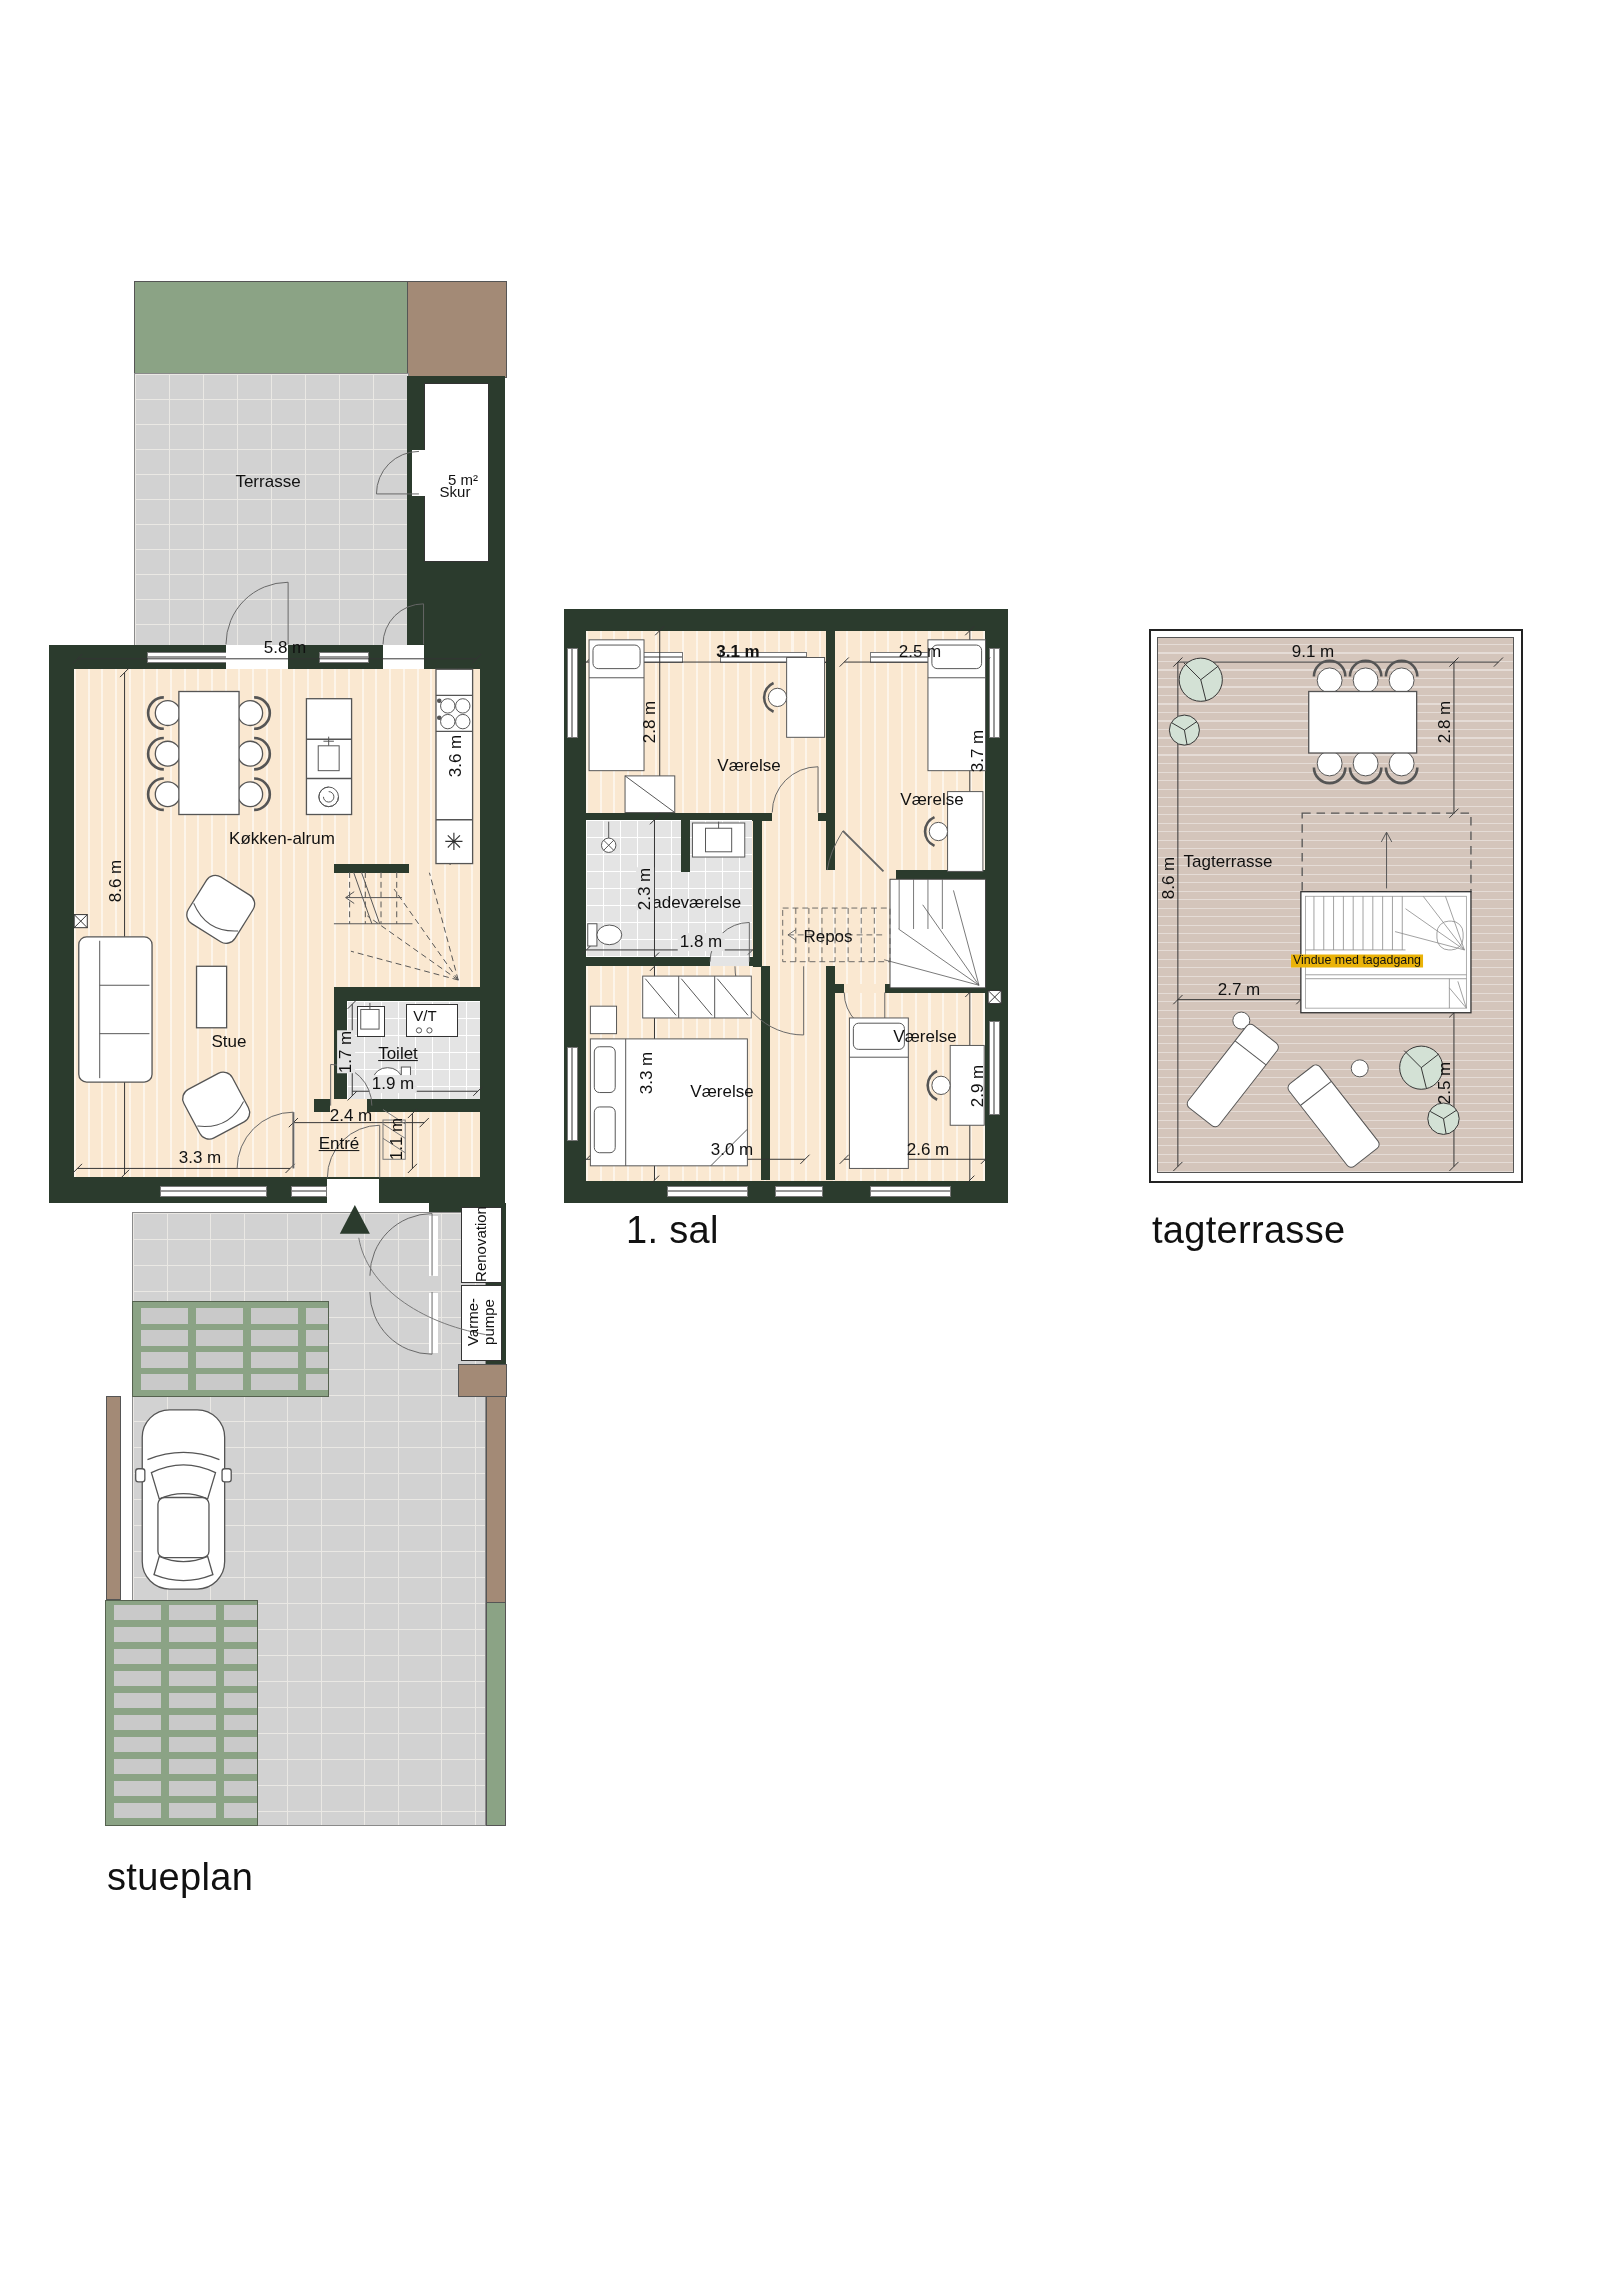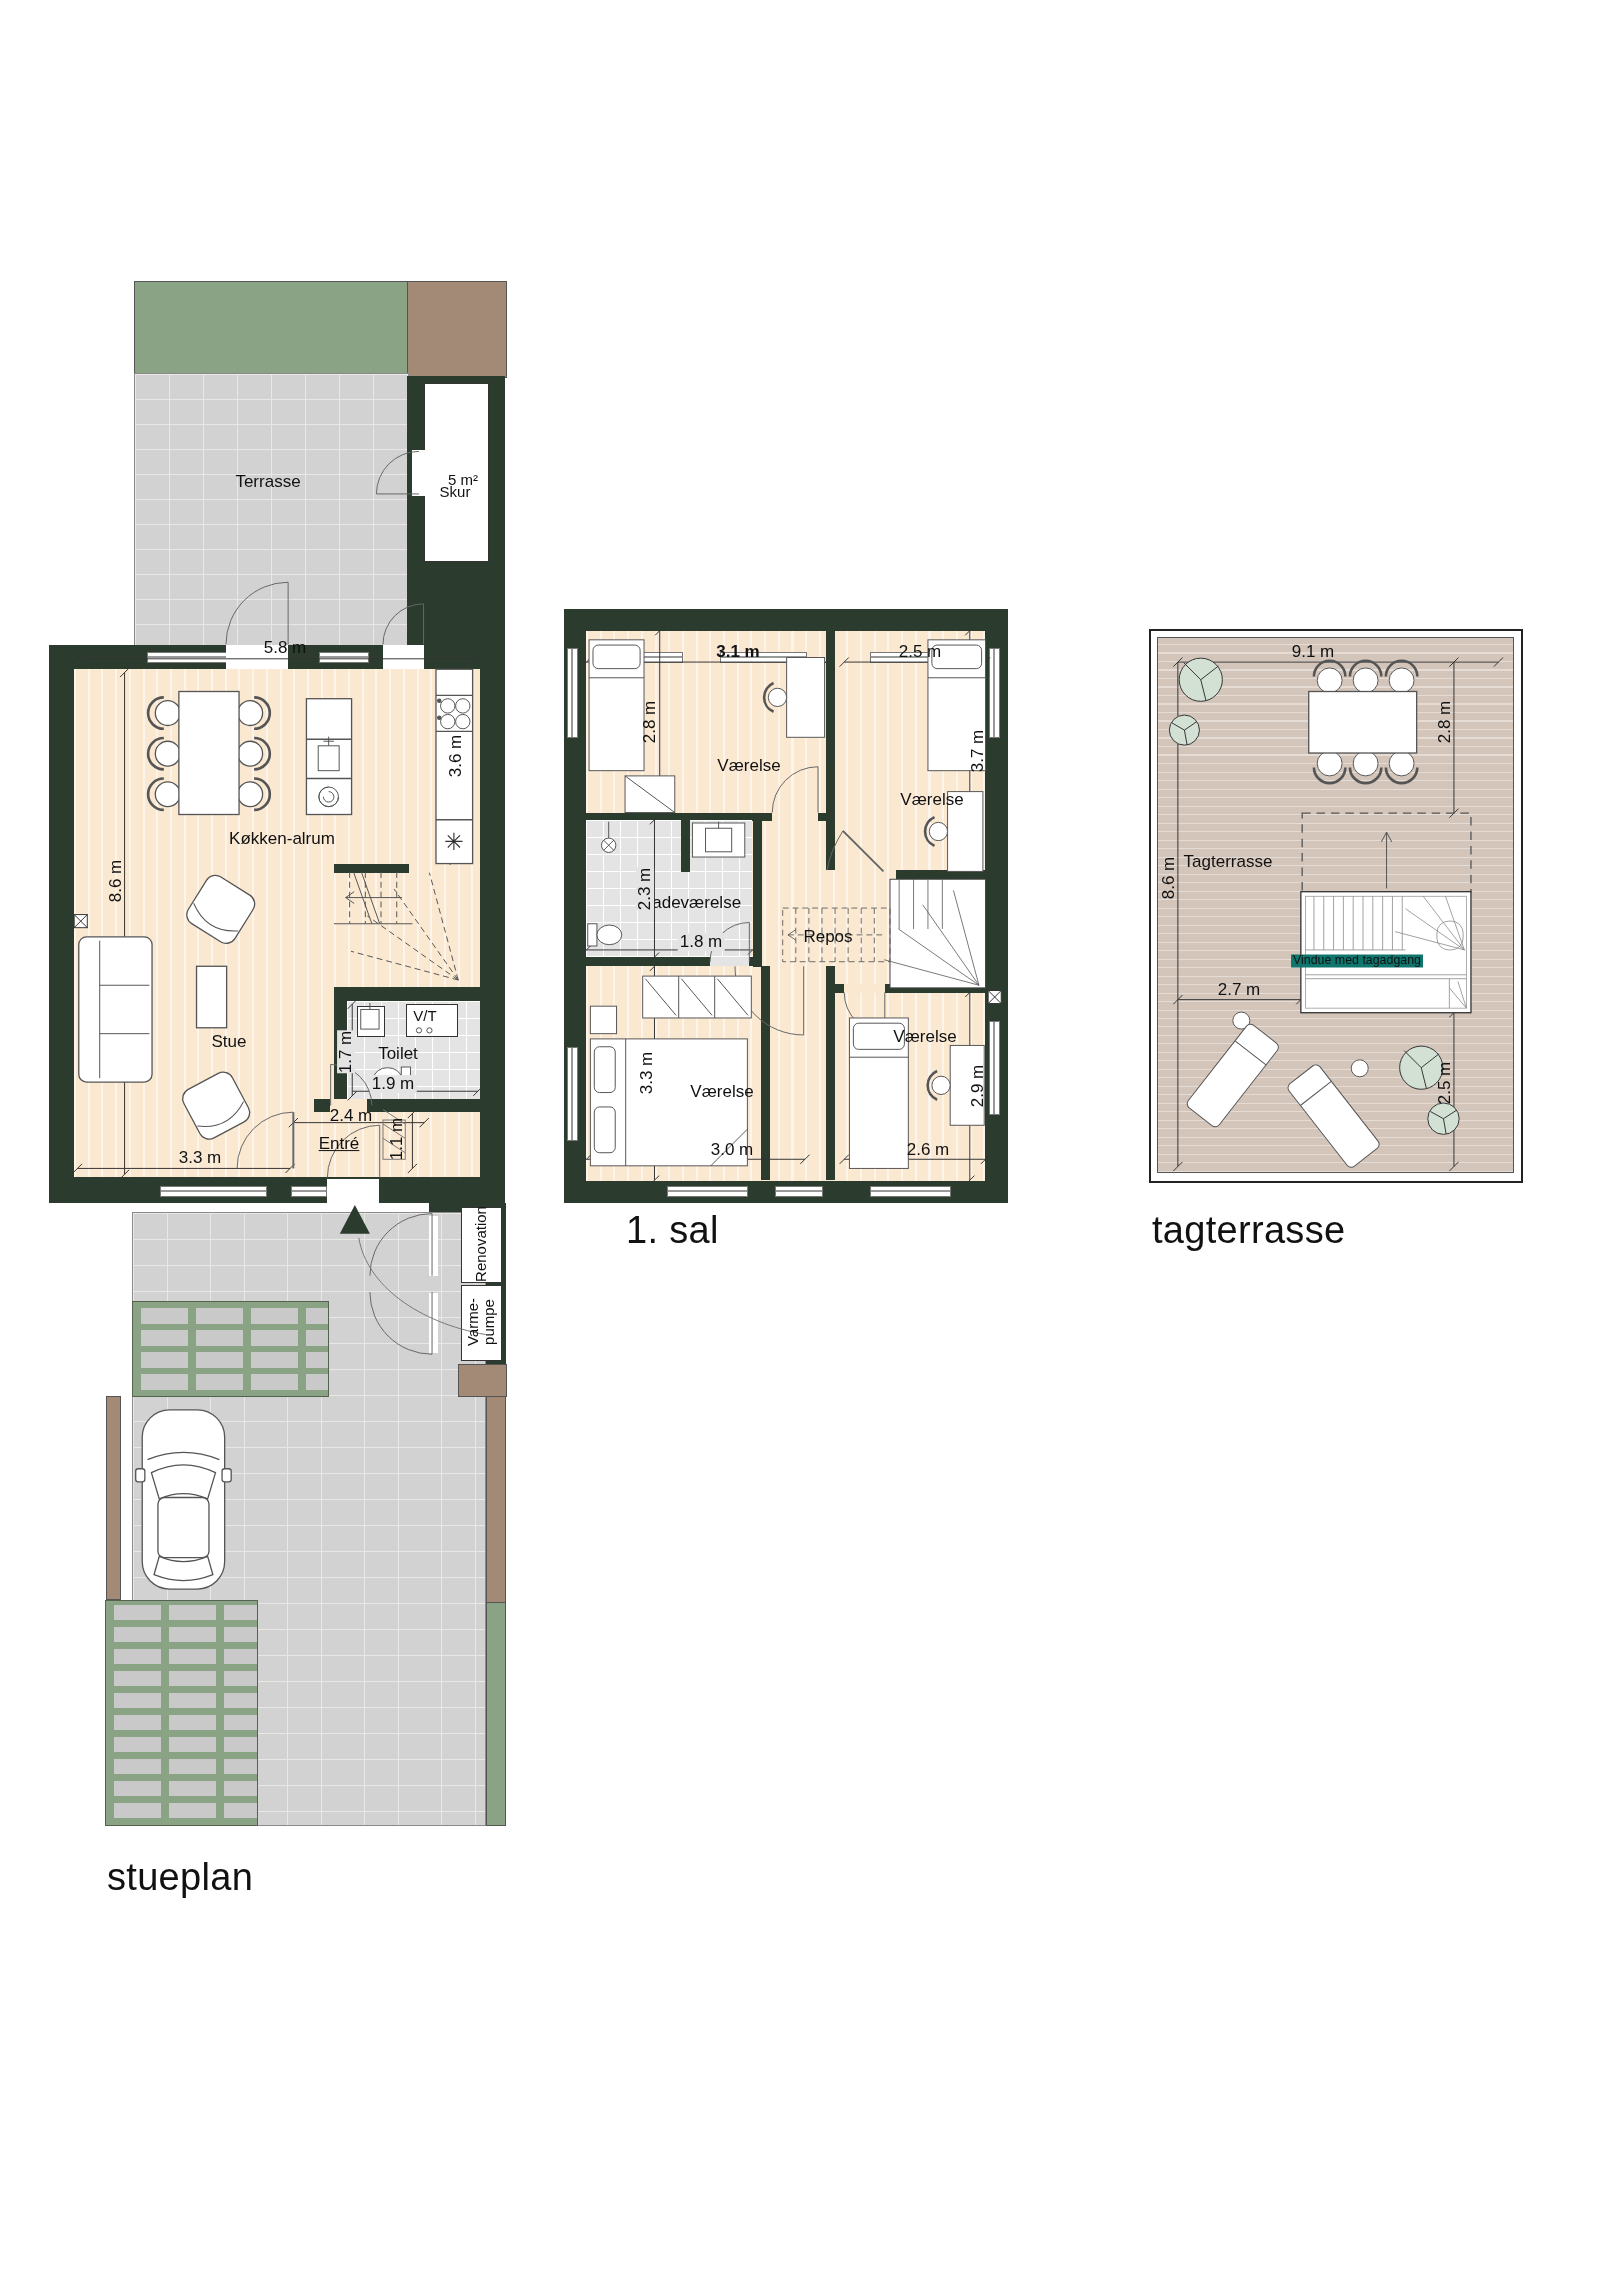--- a/index.html
+++ b/index.html
@@ -87,21 +87,21 @@
   <div class="hedge z2" style="left:458px;top:1364px;width:47px;height:31px;"></div>
   <div class="pavers z2" style="left:105px;top:1600px;width:151px;height:224px;"></div>
   <div class="grass z2" style="left:486px;top:1602px;width:18.3px;height:222px;"></div>
 
   <div class="lbl" style="left:268px;top:482px;">Terrasse</div>
   <div class="lbl small" style="left:455px;top:460px;margin-top:32px;">Skur</div>
   <div class="lbl small" style="left:455px;top:480px;margin-left:8px;">5 m²</div>
   <div class="lbl" style="left:282px;top:839px;">Køkken-alrum</div>
   <div class="lbl" style="left:229px;top:1042px;">Stue</div>
   <div class="lbl small" style="left:425px;top:1016px;">V/T</div>
-  <div class="lbl" style="left:398px;top:1054px;">Toilet</div>
+  <div class="lbl" style="left:398px;top:1054px;text-decoration:underline;">Toilet</div>
   <div class="lbl" style="left:339px;top:1144px;text-decoration:underline;">Entré</div>
   <div class="lbl small rot" style="left:481px;top:1244px;">Renovation</div>
   <div class="lbl small rot" style="left:481px;top:1322px;"><span>Varme-</span><br><span>pumpe</span></div>
   <div class="lbl" style="left:454px;top:842px;font-size:23.6px;color:#333;">✳</div>
 
   <div class="lbl" style="left:285px;top:648px;">5.8 m</div>
   <div class="lbl rot" style="left:116px;top:881px;">8.6 m</div>
   <div class="lbl rot" style="left:456px;top:756px;background:#fff;padding:1.3px 0.7px;">3.6 m</div>
   <div class="lbl rot" style="left:346px;top:1052px;background:var(--tile,#e4e4e4);">1.7 m</div>
   <div class="lbl" style="left:393px;top:1084px;background:var(--tile,#e4e4e4);padding:0 2px;">1.9 m</div>
@@ -157,21 +157,21 @@
   <div class="lbl" style="left:732px;top:1150px;">3.0 m</div>
   <div class="lbl" style="left:928px;top:1150px;">2.6 m</div>
   <div class="lbl rot" style="left:978px;top:1086px;">2.9 m</div>
   <div class="title" style="left:626px;top:1209px;">1. sal</div>
 </div>
 
 <div>
   <div class="r z1" style="left:1149px;top:629px;width:370px;height:550px;border:2px solid #222;"></div>
   <div class="roof-floor z2" style="left:1157px;top:637px;width:355px;height:534px;border:0.7px solid #555;"></div>
   <div class="lbl" style="left:1228px;top:862px;">Tagterrasse</div>
-  <div class="lbl tiny" style="left:1357px;top:961px;background:#0f766e;padding:0 2px;">Vindue med tagadgang</div>
+  <div class="lbl tiny" style="left:1357px;top:961px;background:#eab308;padding:0 2px;">Vindue med tagadgang</div>
   <div class="lbl" style="left:1313px;top:652px;">9.1 m</div>
   <div class="lbl rot" style="left:1169px;top:878px;">8.6 m</div>
   <div class="lbl rot" style="left:1445px;top:722px;">2.8 m</div>
   <div class="lbl" style="left:1239px;top:990px;">2.7 m</div>
   <div class="lbl rot" style="left:1445px;top:1083px;">2.5 m</div>
   <div class="title" style="left:1152px;top:1209px;">tagterrasse</div>
 </div>
 
 <svg class="overlay" width="1623" height="2295" viewBox="0 0 2480 3508">
 

